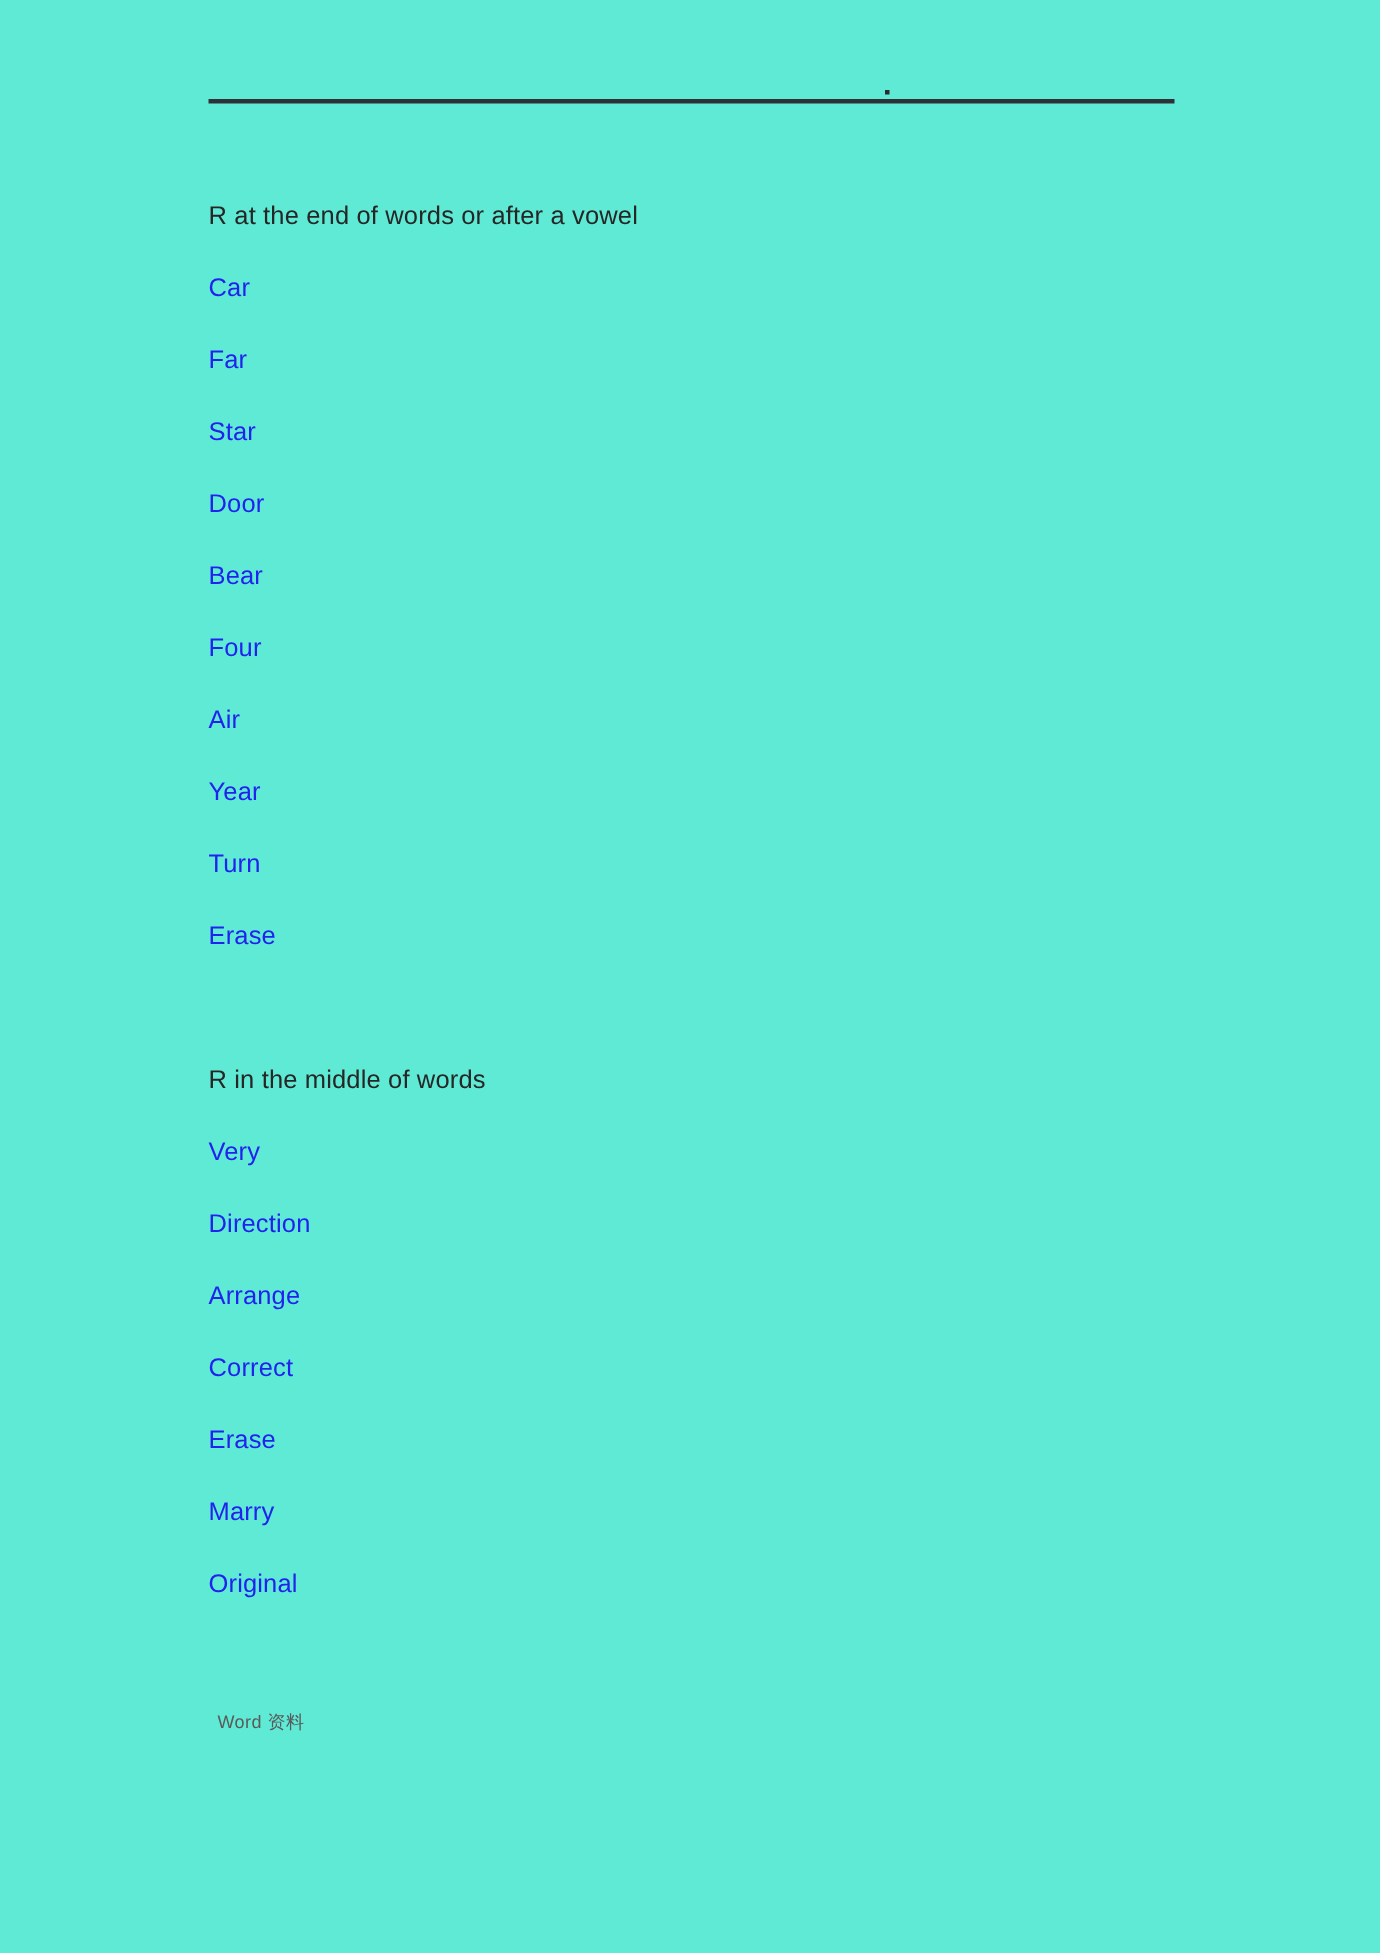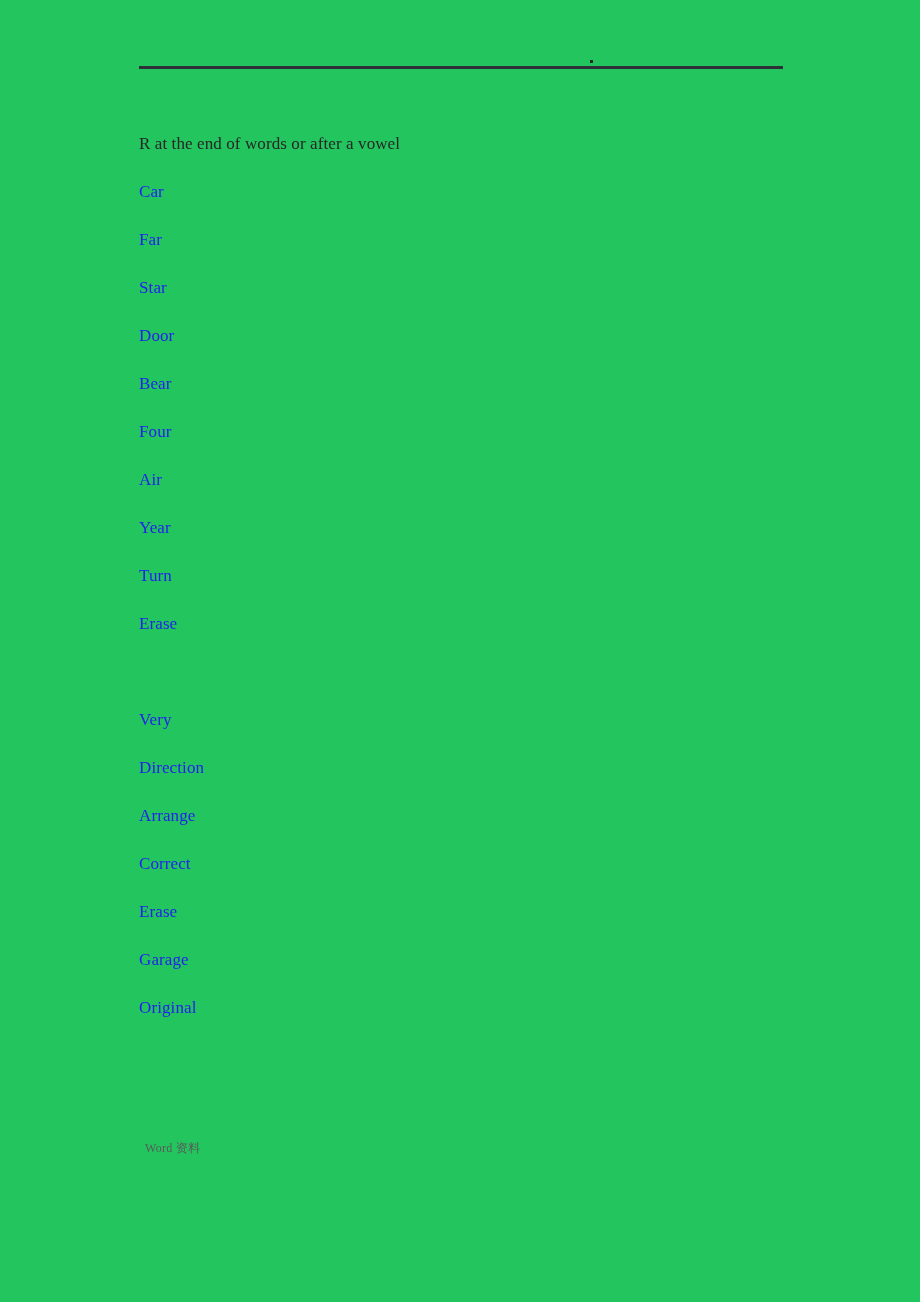--- a/index.html
+++ b/index.html
@@ -15,22 +15,21 @@
     font-family: "Liberation Sans", sans-serif;
     -webkit-font-smoothing: antialiased;
   }
 
   .page {
     position: absolute;
     left: 0;
     top: 0;
     width: 920px;
     height: 1302px;
-    background: #22c55e;
-    font-family: Liberation Serif, serif;
+    background: #5eead4;
   }
 
   
   .header-zone {
     position: absolute;
     left: 0;
     top: 0;
     width: 920px;
     height: 100px;
   }
@@ -142,27 +141,28 @@
         <li class="word-item">Air</li>
         <li class="word-item">Year</li>
         <li class="word-item">Turn</li>
         <li class="word-item">Erase</li>
       </ul>
     </div>
 
     <div class="spacer-paragraph"></div>
 
     <div class="section">
+      <p class="section-heading">R in the middle of words</p>
       <ul class="word-list">
         <li class="word-item">Very</li>
         <li class="word-item">Direction</li>
         <li class="word-item">Arrange</li>
         <li class="word-item">Correct</li>
         <li class="word-item">Erase</li>
-        <li class="word-item">Garage</li>
+        <li class="word-item">Marry</li>
         <li class="word-item">Original</li>
       </ul>
     </div>
 
   </div>
 
   <div class="footer-zone">
     <span class="footer-text">Word 资料</span>
   </div>
 

